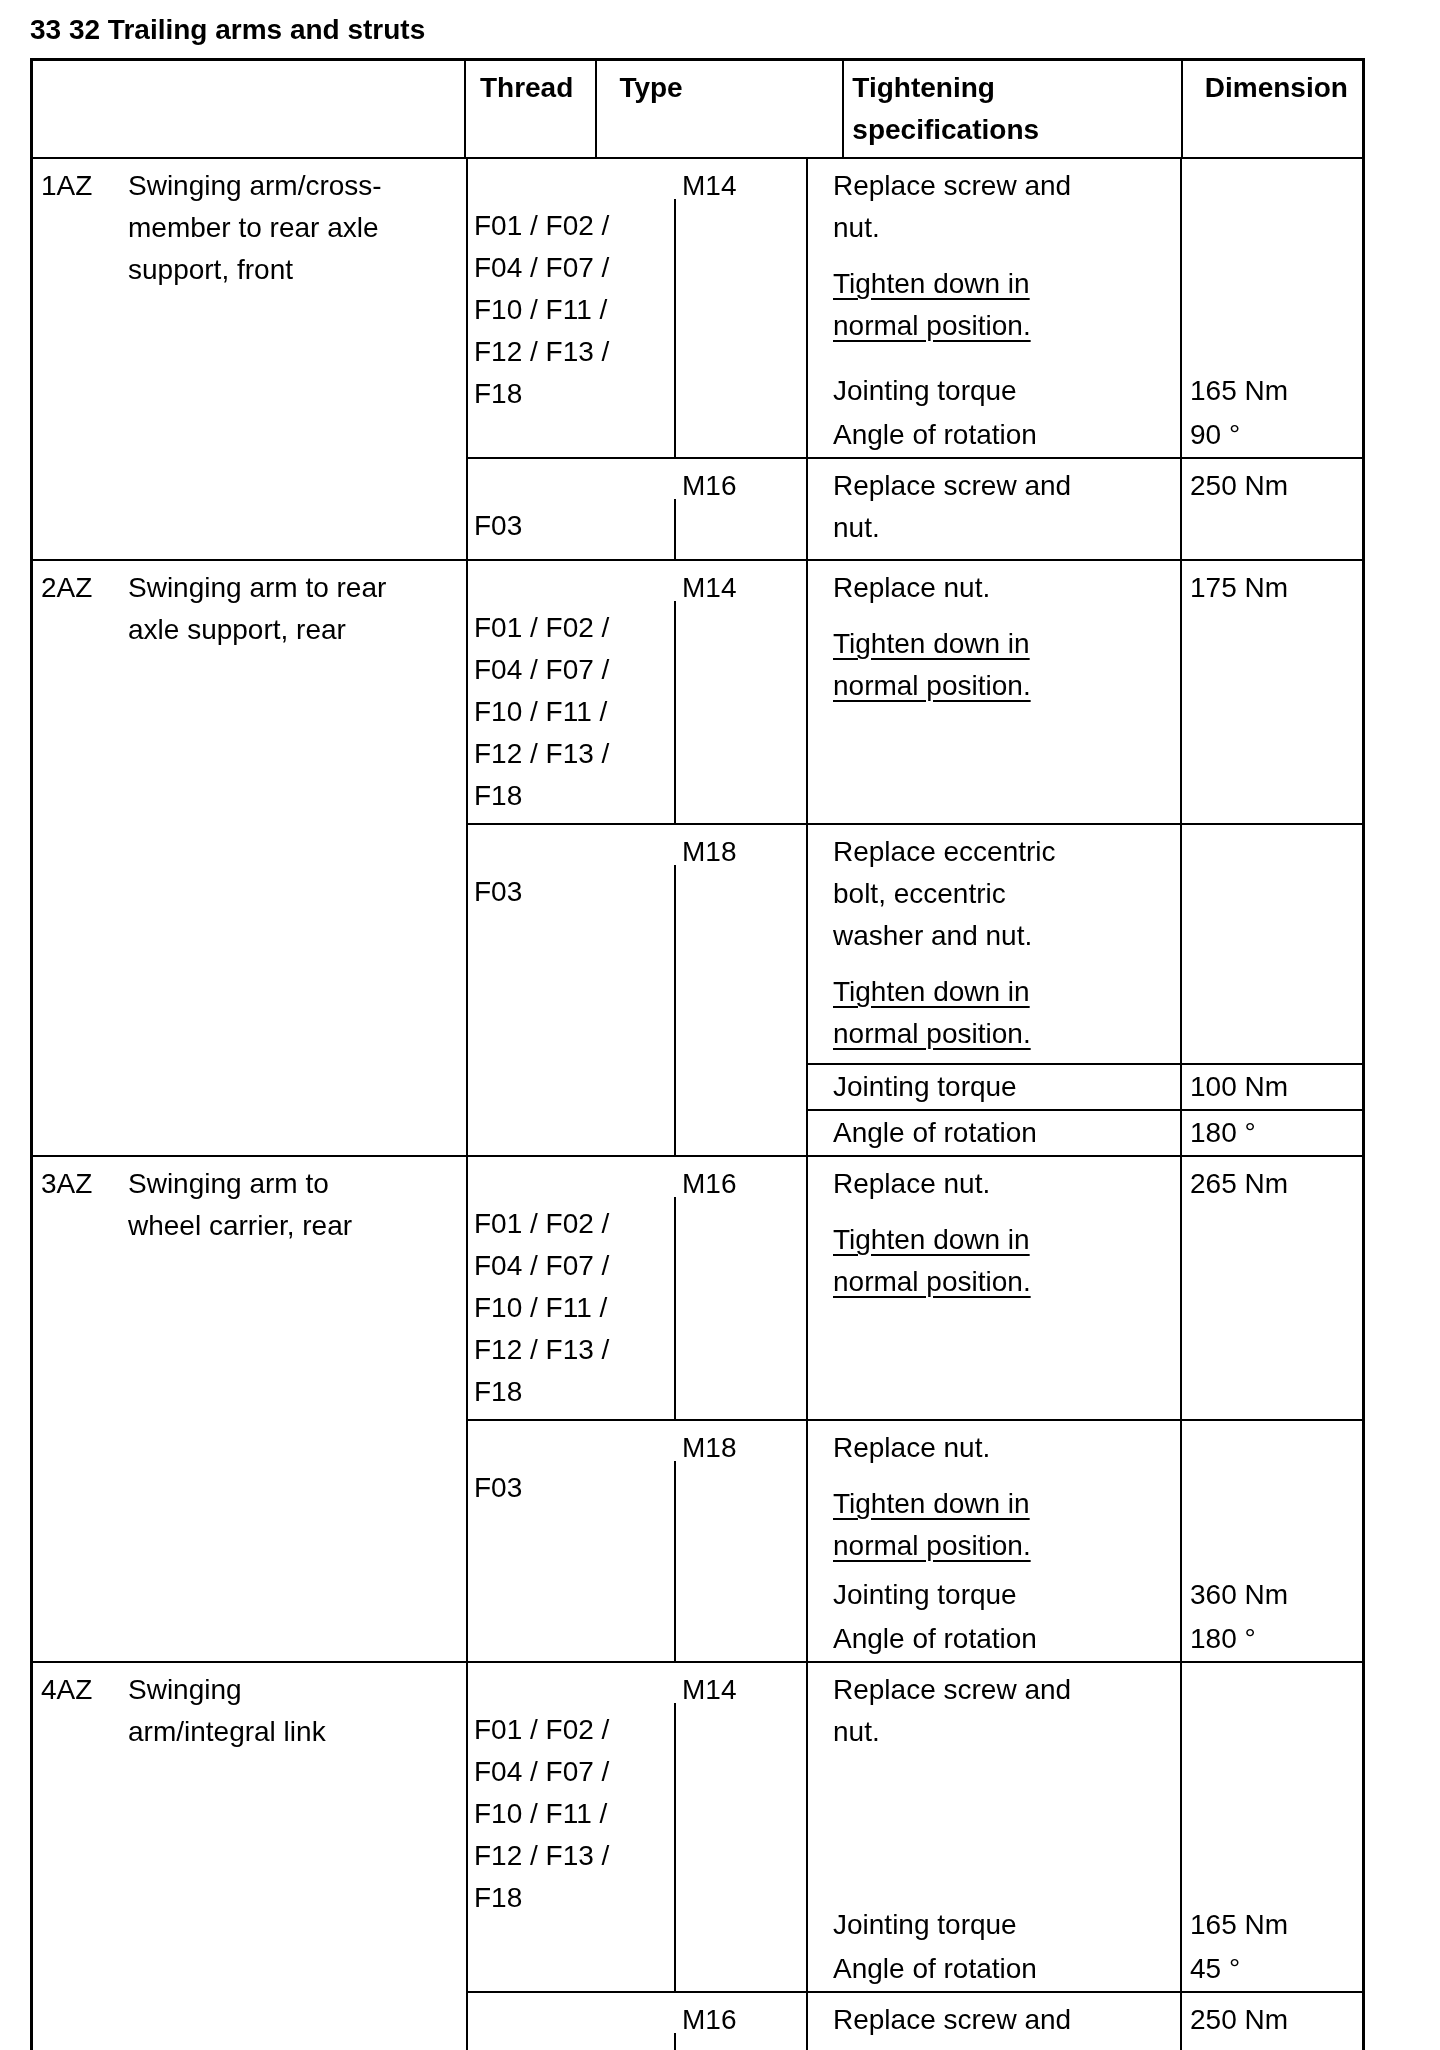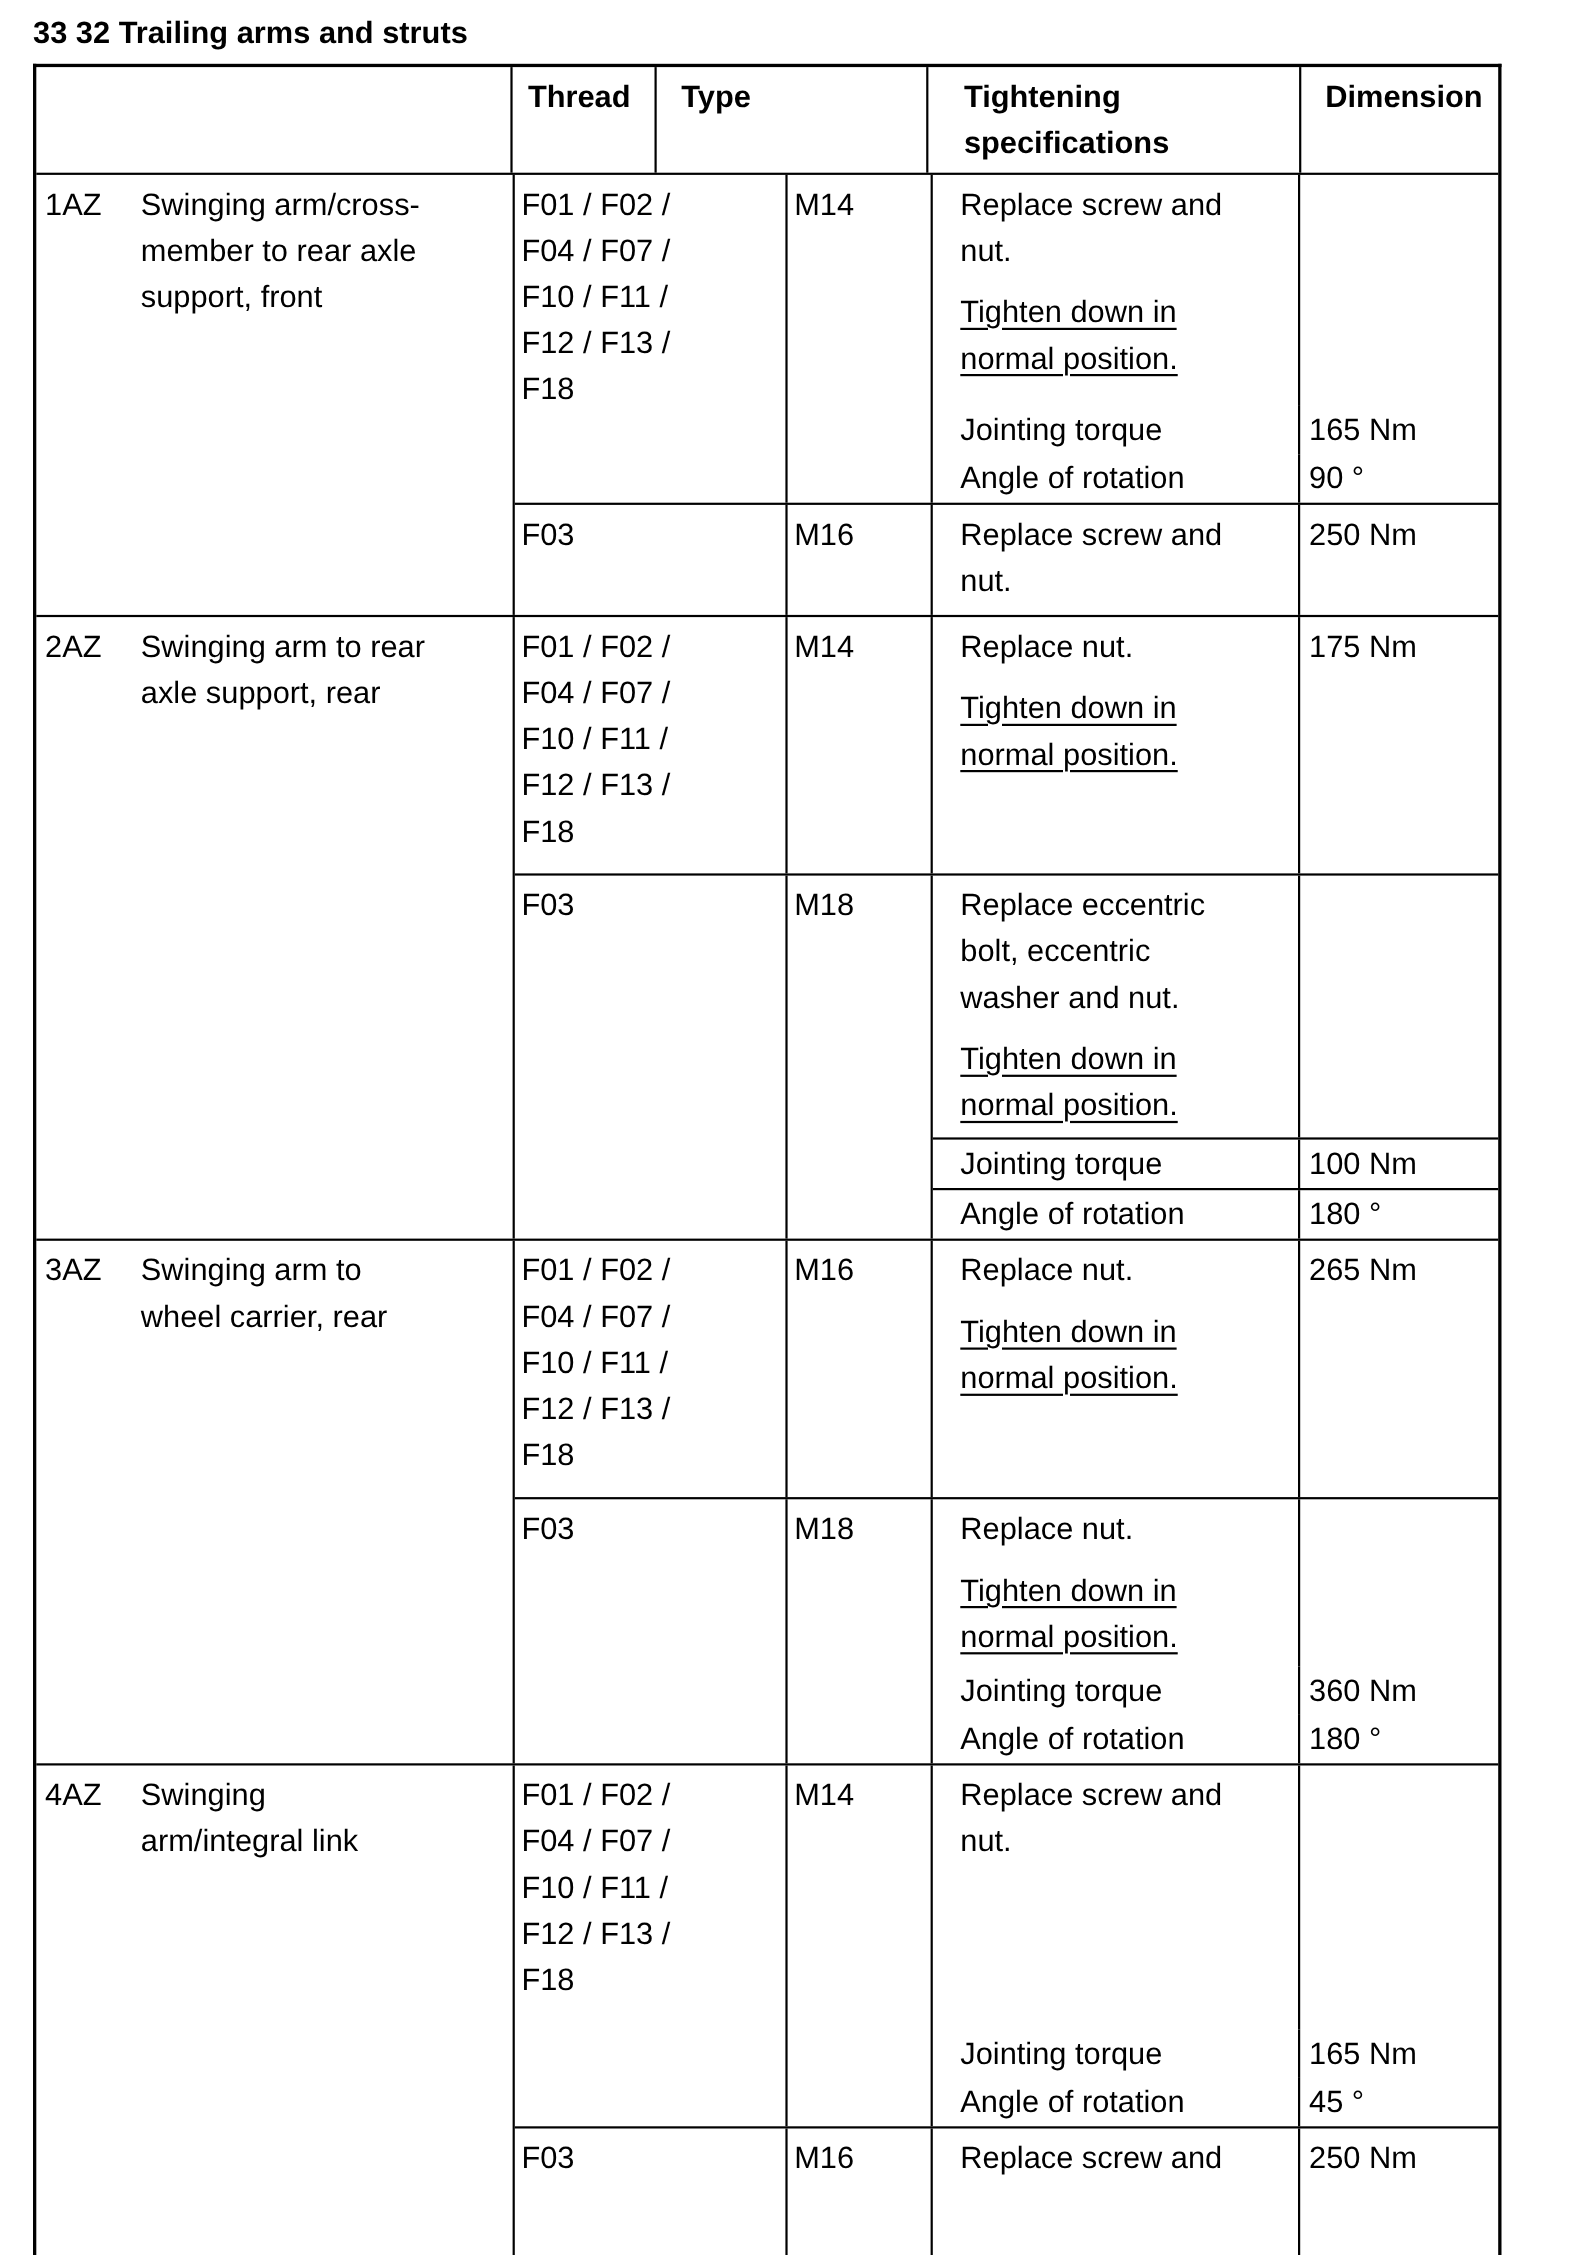--- a/index.html
+++ b/index.html
@@ -19,33 +19,33 @@
     border: 3px solid #000; border-bottom: 0;
     font-size: 28px; line-height: 42px;
   }
   
   .header-row { display: flex; border-bottom: 2px solid #000; min-height: 86px; font-weight: bold; }
   .hcell { border-right: 2px solid #000; padding: 6px 8px 6px 22px; }
   .hcell:last-child { border-right: 0; }
   .h-item   { width: 435px; padding-left: 8px; }
   .h-type   { width: 248px; }
   .h-thread { width: 132px; padding-left: 14px; }
-  .h-spec   { width: 340px; padding-left: 32px; }
+  .h-spec   { width: 340px; padding-left: 8px; }
   .h-dim    { width: 180px; }
   
   .group { display: flex; border-bottom: 2px solid #000; }
   .group:last-child { border-bottom: 0; }
   .gcell { width: 435px; flex: none; border-right: 2px solid #000; display: flex; align-items: flex-start; padding: 6px 10px 6px 8px; }
   .gid { width: 87px; flex: none; }
   .gdesc { white-space: pre-line; }
   .gvariants { flex: 1; display: flex; flex-direction: column; }
   
   .variant { display: flex; border-bottom: 2px solid #000; }
   .variant:last-child { border-bottom: 0; }
-  .type-cell { width: 248px; flex: none; border-right: 2px solid #000; padding: 6px; white-space: pre-line; }
+  .type-cell { width: 208px; flex: none; border-right: 2px solid #000; padding: 6px; white-space: pre-line; margin-top: 40px; }
   .thread-cell { width: 132px; flex: none; border-right: 2px solid #000; padding: 6px; }
   .specdim { flex: 1; display: flex; flex-direction: column; }
   .sd-main { flex: 1; display: flex; }
   .spec-cell { flex: 1; border-right: 2px solid #000; padding: 6px 10px 6px 25px; }
   .dim-cell { width: 180px; flex: none; padding: 6px 8px; }
   .spec-text { white-space: pre-line; }
   .spec-text.note { text-decoration: underline; text-decoration-thickness: 2px; text-underline-offset: 5px; }
   .spec-text + .spec-text { margin-top: 14px; }
   .subrow { display: flex; min-height: 44px; }
   .subrow.ruled { border-top: 2px solid #000; min-height: 45px; }

